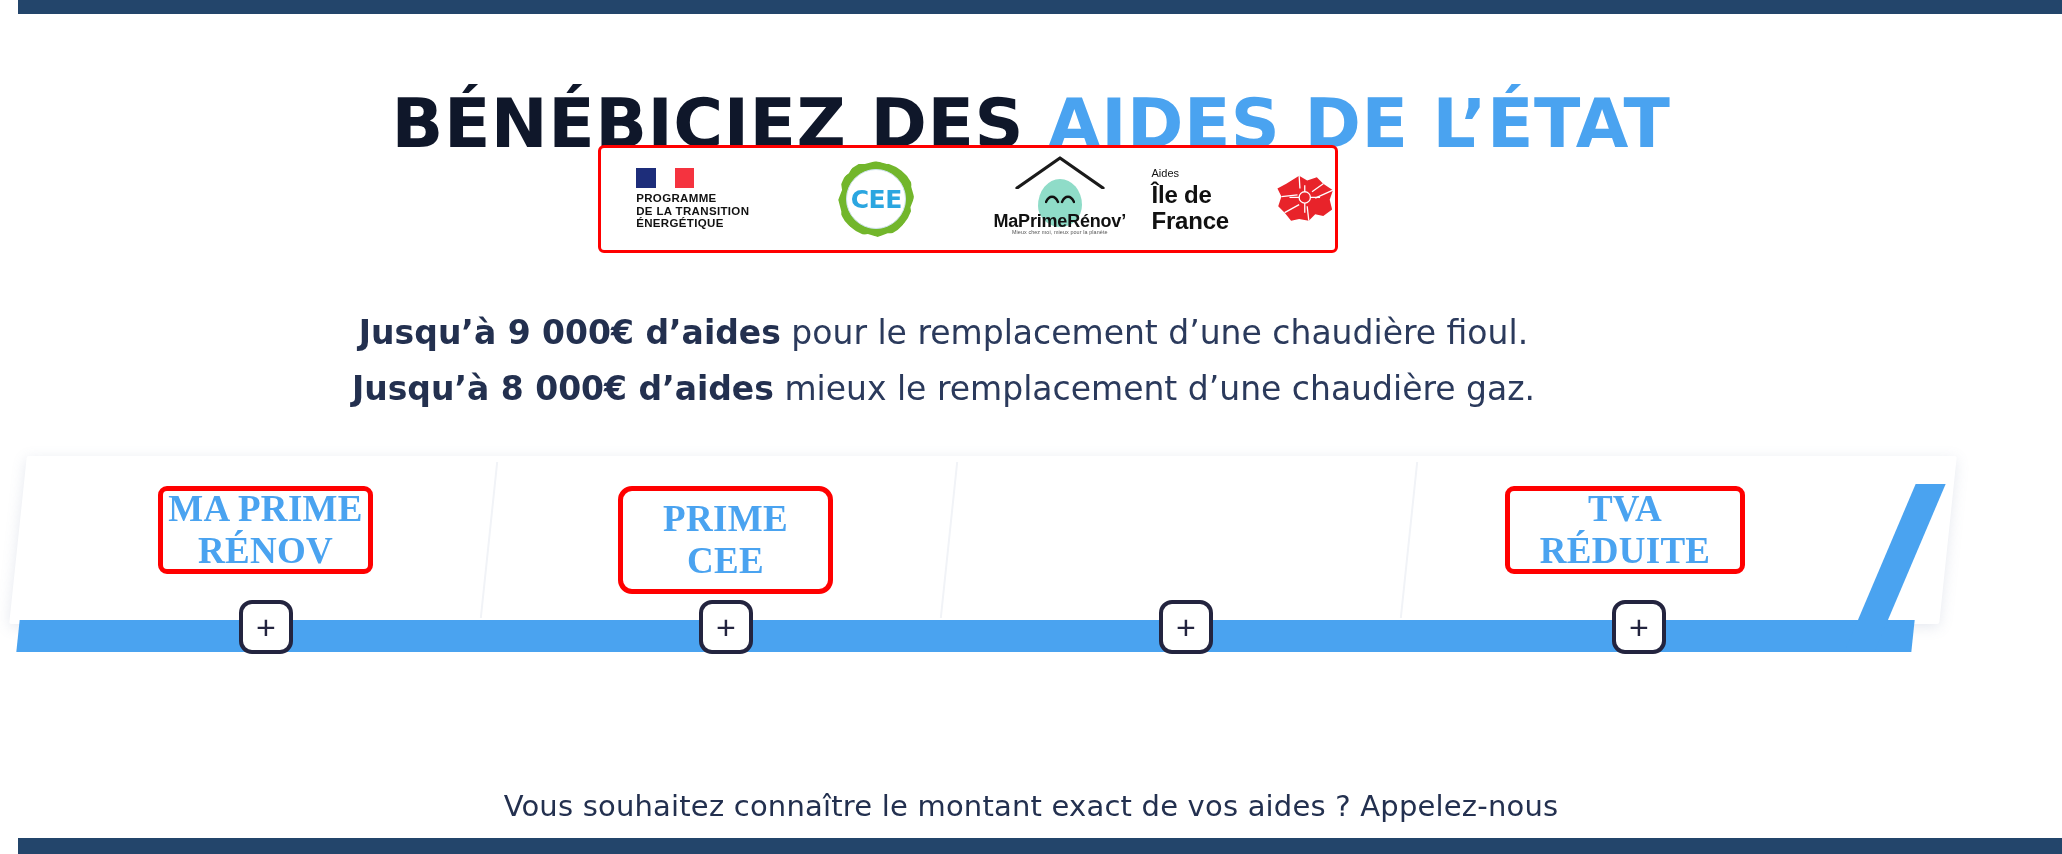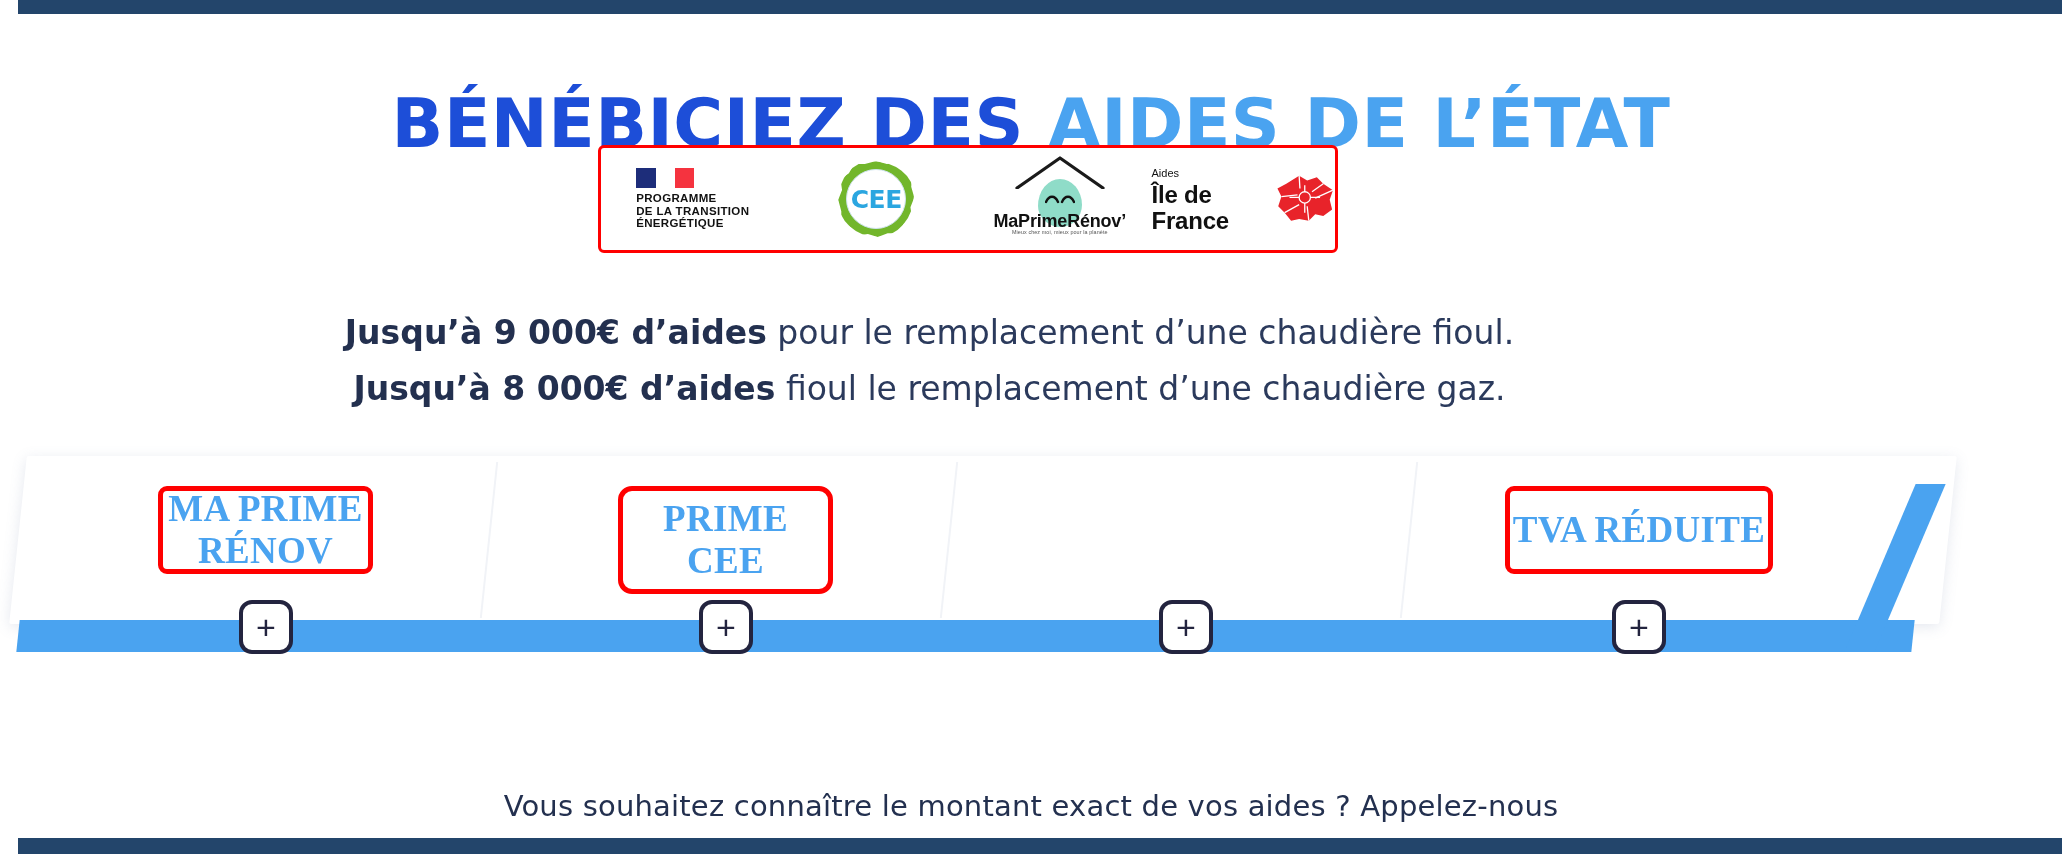--- a/index.html
+++ b/index.html
@@ -17,21 +17,21 @@
 
   
   #title{
     position:absolute;left:0;top:42px;width:2062px;
     text-align:center;
     font-size:68px;line-height:72px;font-weight:700;
     letter-spacing:.5px;
     font-family:"DejaVu Sans","Liberation Sans",sans-serif;
     white-space:nowrap;
   }
-  #title .dark{color:#1d4ed8;}
+  #title .dark{color:#0f172a;}
   #title .lite{color:#4aa3f0;}
 
   
   #logo-strip{
     position:absolute;left:598px;top:145px;width:740px;height:108px;
     box-sizing:border-box;
     border:3px solid #ff0000;border-radius:6px;background:#fff;
     display:flex;align-items:center;
   }
   .logo-cell{flex:1;display:flex;align-items:center;justify-content:center;height:100%;}
@@ -87,21 +87,21 @@
   }
 
   
   .idf{display:flex;align-items:center;gap:8px;}
   .idf-txt{text-align:left;font-family:"Liberation Sans",sans-serif;}
   .idf-small{font-size:11px;color:#111;line-height:17px;font-weight:400;}
   .idf-big{font-size:24px;color:#111;line-height:26px;font-weight:700;letter-spacing:-.2px;}
 
   
   .sub{
-    position:absolute;left:3px;width:1853px;text-align:center;
+    position:absolute;left:17px;width:1853px;text-align:center;
     font-size:33px;line-height:38px;color:#2b3a5c;
     font-family:"DejaVu Sans","Liberation Sans",sans-serif;
     white-space:nowrap;
   }
   .sub b{font-weight:700;color:#23304f;}
   #sub-1{top:281px;}
   #sub-2{top:337px;}
 
   
   #ribbon{position:absolute;left:0;top:440px;width:2062px;height:240px;}
@@ -227,38 +227,38 @@
             <path d="M37 36 L37 48"></path>
             <path d="M30 29 L18 29"></path>
         </g>
       </svg>
     </div>
   </div>
 
 </div>
 
 <p class="sub" id="sub-1"><b>Jusqu’à 9 000€ d’aides</b><span> pour le remplacement d’une chaudière fioul.</span></p>
-<p class="sub" id="sub-2"><b>Jusqu’à 8 000€ d’aides</b><span> fioul le remplacement d’une chaudière gaz.</span></p>
+<p class="sub" id="sub-2"><b>Jusqu’à 8 000€ d’aides</b><span> mieux le remplacement d’une chaudière gaz.</span></p>
 
 <div id="ribbon">
 
   <div id="ribbon-panel">
     <div class="panel-sep" style="left:470px;"></div>
     <div class="panel-sep" style="left:930px;"></div>
     <div class="panel-sep" style="left:1390px;"></div>
   </div>
 
   <div id="ribbon-bar"></div>
   <div id="ribbon-bar-tail"></div>
 
   <div class="aid-card" style="left:158px;top:46px;width:215px;height:88px;">MA PRIME
 RÉNOV</div>
   <div class="aid-card" style="left:618px;top:46px;width:215px;height:108px;border-radius:14px;">PRIME
 CEE</div>
-  <div class="aid-card" style="left:1505px;top:46px;width:268px;height:88px;">TVA RÉDUITE</div>
+  <div class="aid-card" style="left:1505px;top:46px;width:240px;height:88px;">TVA RÉDUITE</div>
 
   <div class="plus-btn" style="left:239px;top:160px;">+</div>
   <div class="plus-btn" style="left:699px;top:160px;">+</div>
   <div class="plus-btn" style="left:1159px;top:160px;">+</div>
   <div class="plus-btn" style="left:1612px;top:160px;">+</div>
 
 </div>
 
 <p id="cta">Vous souhaitez connaître le montant exact de vos aides ? Appelez-nous</p>
 

